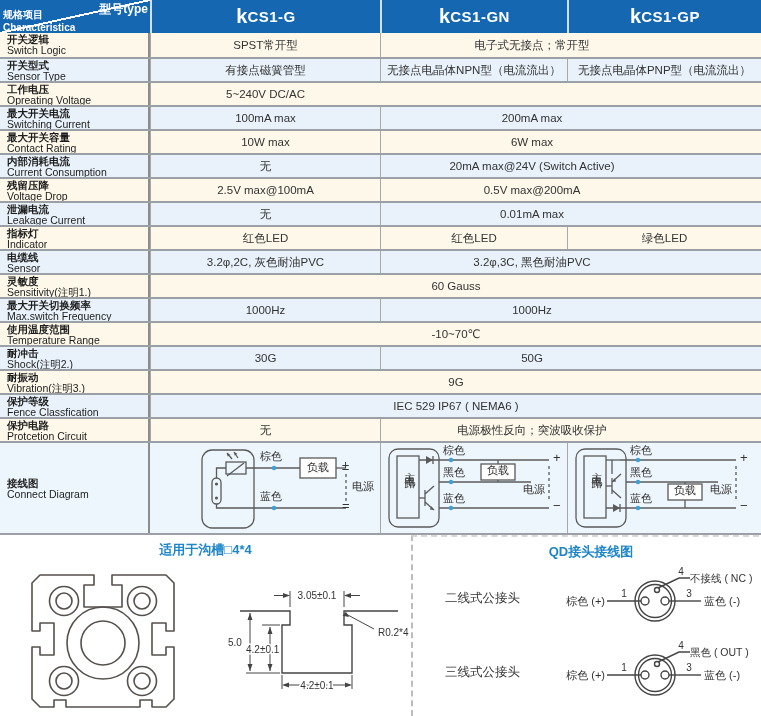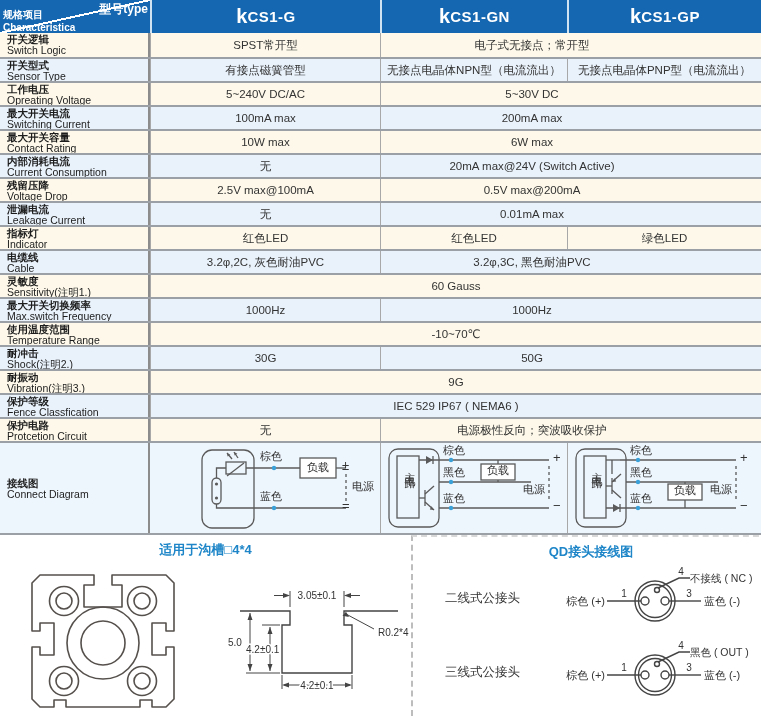--- a/index.html
+++ b/index.html
@@ -109,21 +109,20 @@
         <div class="cell val span-g">有接点磁簧管型</div>
         <div class="cell val span-gn">无接点电晶体NPN型（电流流出）</div>
         <div class="cell val span-gp">无接点电晶体PNP型（电流流出）</div>
       </div>
       <div class="row bg-cream">
         <div class="cell label-cell">
           <div class="lab-cn">工作电压</div>
           <div class="lab-en">Opreating Voltage</div>
         </div>
         <div class="cell val span-g">5~240V DC/AC</div>
-        <div class="cell val span-gngp">5~30V DC</div>
       </div>
       <div class="row bg-blue">
         <div class="cell label-cell">
           <div class="lab-cn">最大开关电流</div>
           <div class="lab-en">Switching Current</div>
         </div>
         <div class="cell val span-g">100mA max</div>
         <div class="cell val span-gngp">200mA max</div>
       </div>
       <div class="row bg-cream">
@@ -163,21 +162,21 @@
           <div class="lab-cn">指标灯</div>
           <div class="lab-en">Indicator</div>
         </div>
         <div class="cell val span-g">红色LED</div>
         <div class="cell val span-gn">红色LED</div>
         <div class="cell val span-gp">绿色LED</div>
       </div>
       <div class="row bg-blue">
         <div class="cell label-cell">
           <div class="lab-cn">电缆线</div>
-          <div class="lab-en">Cable</div>
+          <div class="lab-en">Sensor</div>
         </div>
         <div class="cell val span-g">3.2φ,2C, 灰色耐油PVC</div>
         <div class="cell val span-gngp">3.2φ,3C, 黑色耐油PVC</div>
       </div>
       <div class="row bg-cream">
         <div class="cell label-cell">
           <div class="lab-cn">灵敏度</div>
           <div class="lab-en">Sensitivity(注明1.)</div>
         </div>
         <div class="cell val span-all">60 Gauss</div>

